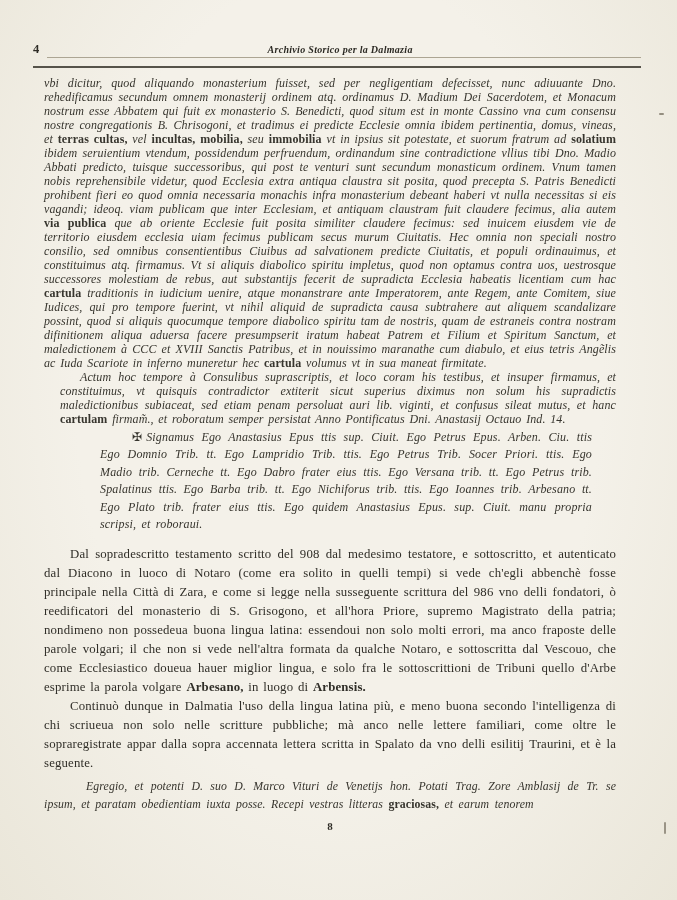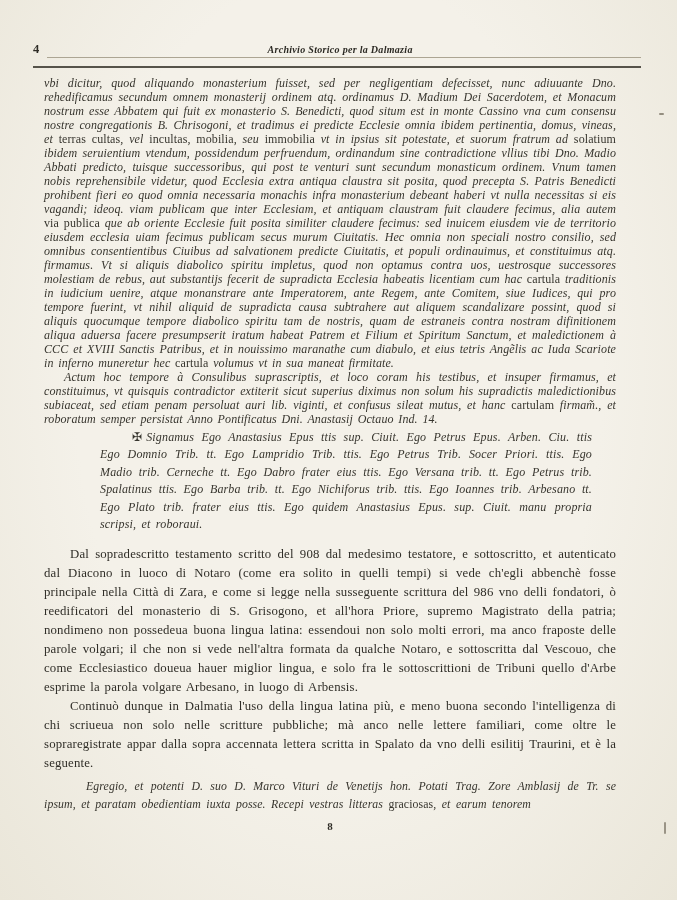--- a/index.html
+++ b/index.html
@@ -44,22 +44,22 @@
     position:absolute; top:76px; left:44px; width:572px;
   }
   .latin {
     margin:0;
     font-style:italic;
     font-size:12px; line-height:14px;
     text-align:justify;
     word-spacing:1.6px; letter-spacing:0.1px;
     color:#37352e;
   }
-  .latin.indent { text-indent:20px; }
-  .b { font-weight:normal; font-style:normal; }
+  .latin.indent { text-indent:20px;margin-left:16px; }
+  .b { font-weight:bold; font-style:normal; }
   .sig-block {
     margin:3px 24px 12px 56px;
     font-style:italic;
     font-size:12px; line-height:17.4px;
     text-align:justify;
     word-spacing:2.2px; letter-spacing:0.15px;
     text-indent:32px;
     color:#37352e;
   }
   .cross {

